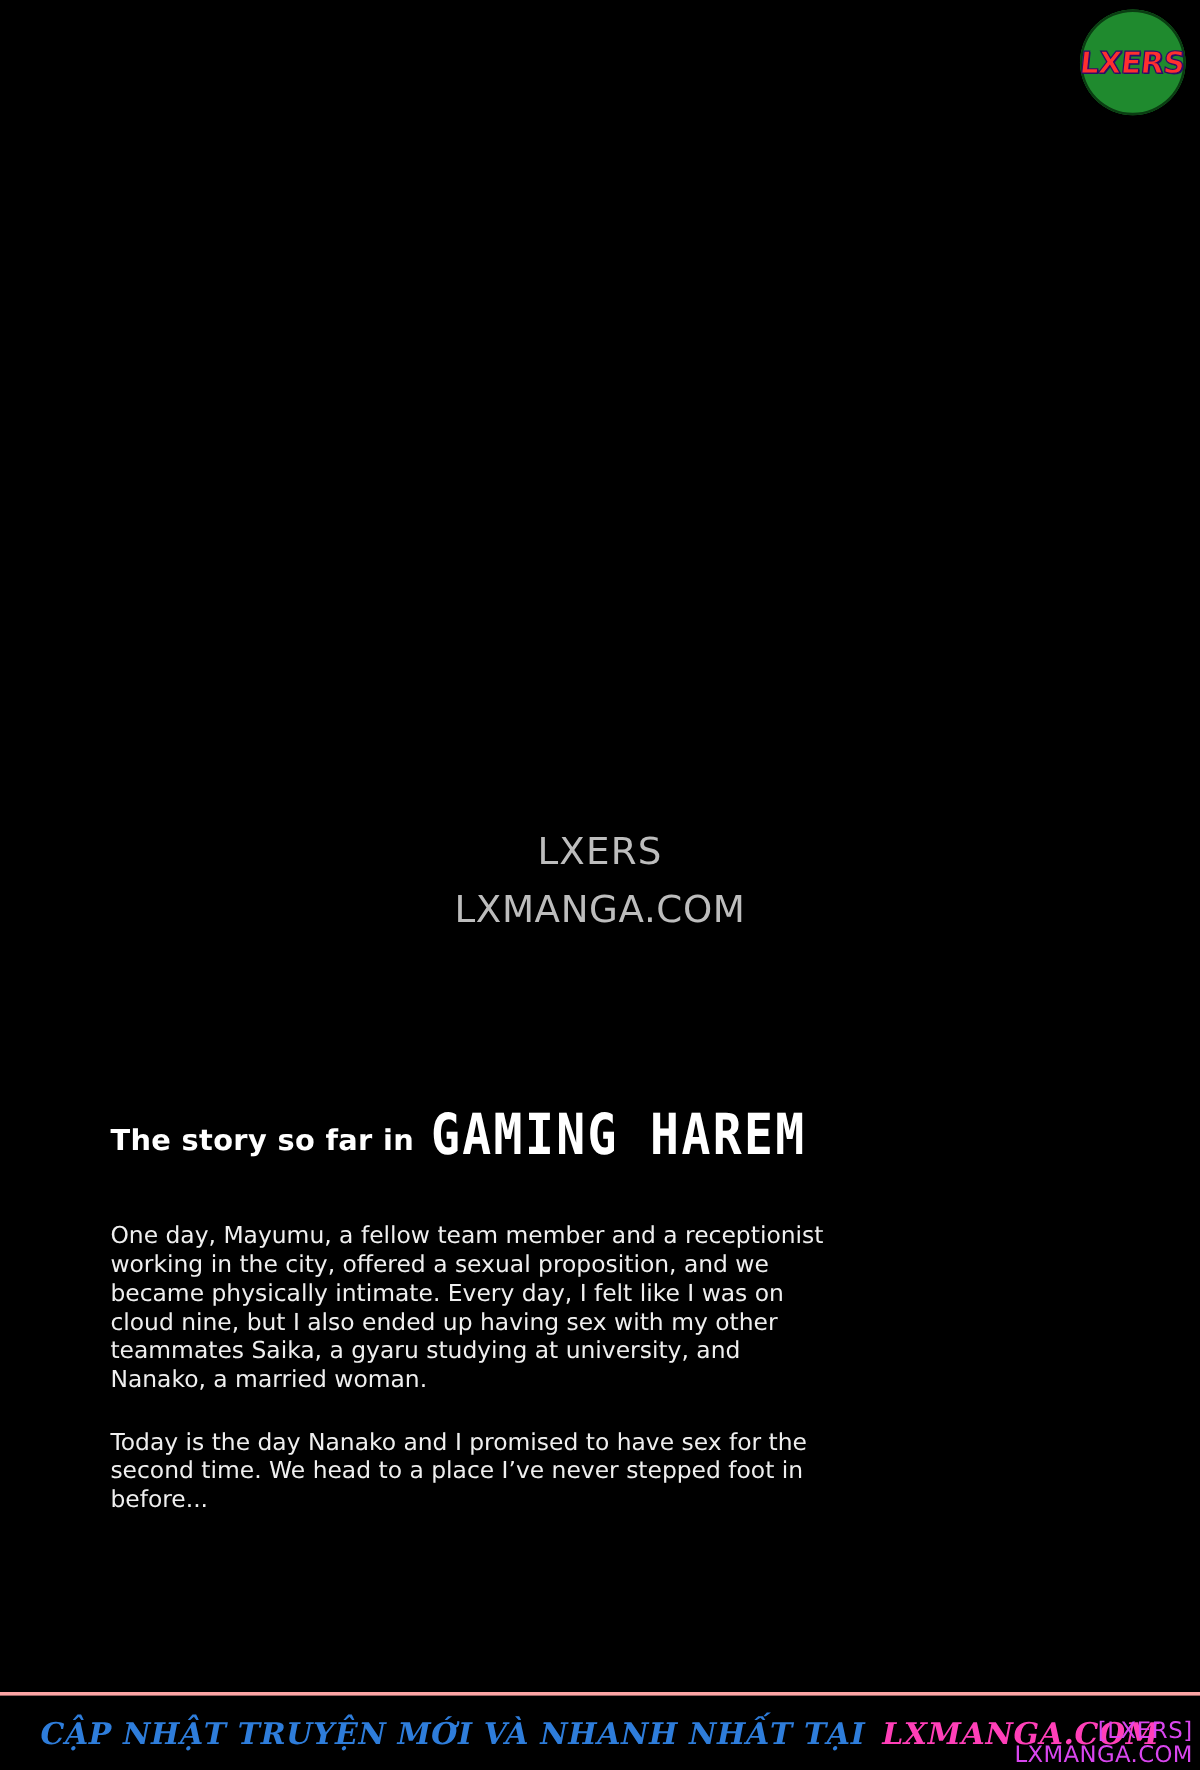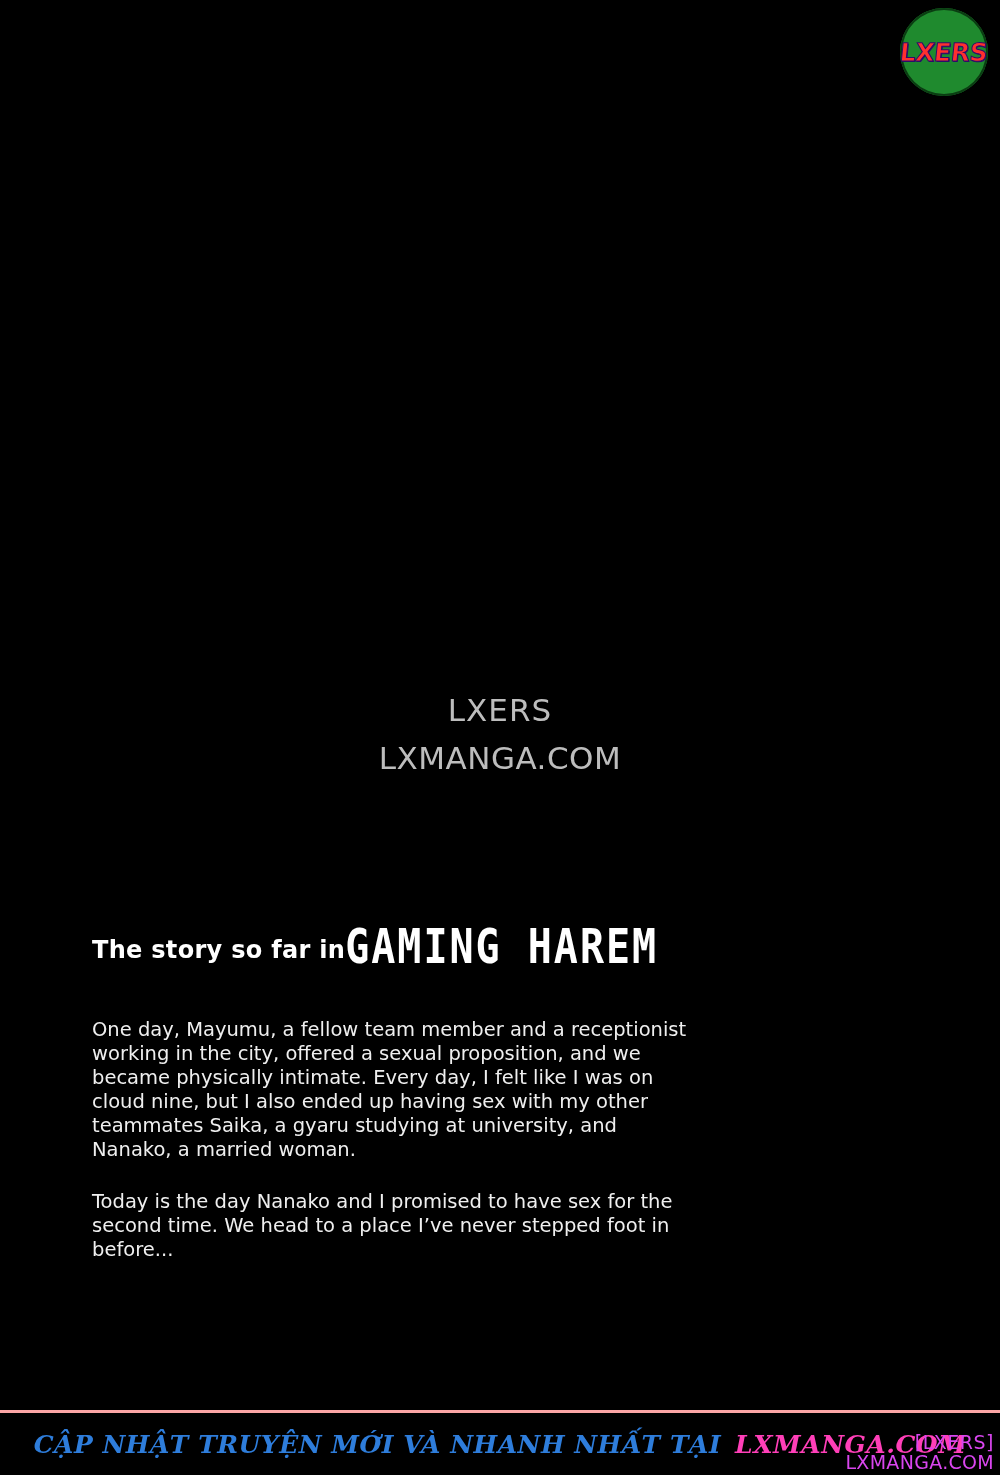--- a/index.html
+++ b/index.html
@@ -61,20 +61,21 @@
   }
 
   
   .story-heading {
     position: absolute;
     top: 930px;
     left: 92px;
     width: 640px;
     display: flex;
     align-items: flex-end;
+    gap: 14px;
   }
   .story-heading .heading-prefix {
     color: #ffffff;
     font-family: "DejaVu Sans", sans-serif;
     font-size: 24px;
     font-weight: bold;
     letter-spacing: 0.3px;
     padding-bottom: 6px;
     white-space: nowrap;
   }

